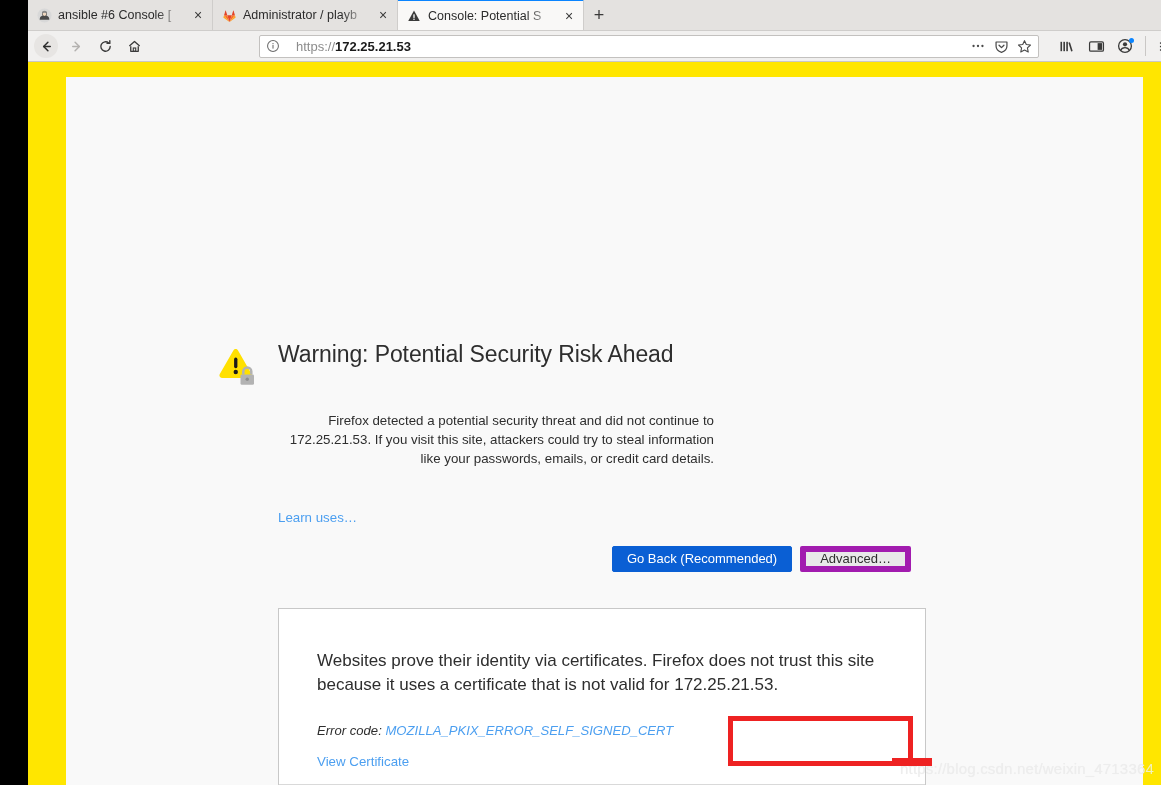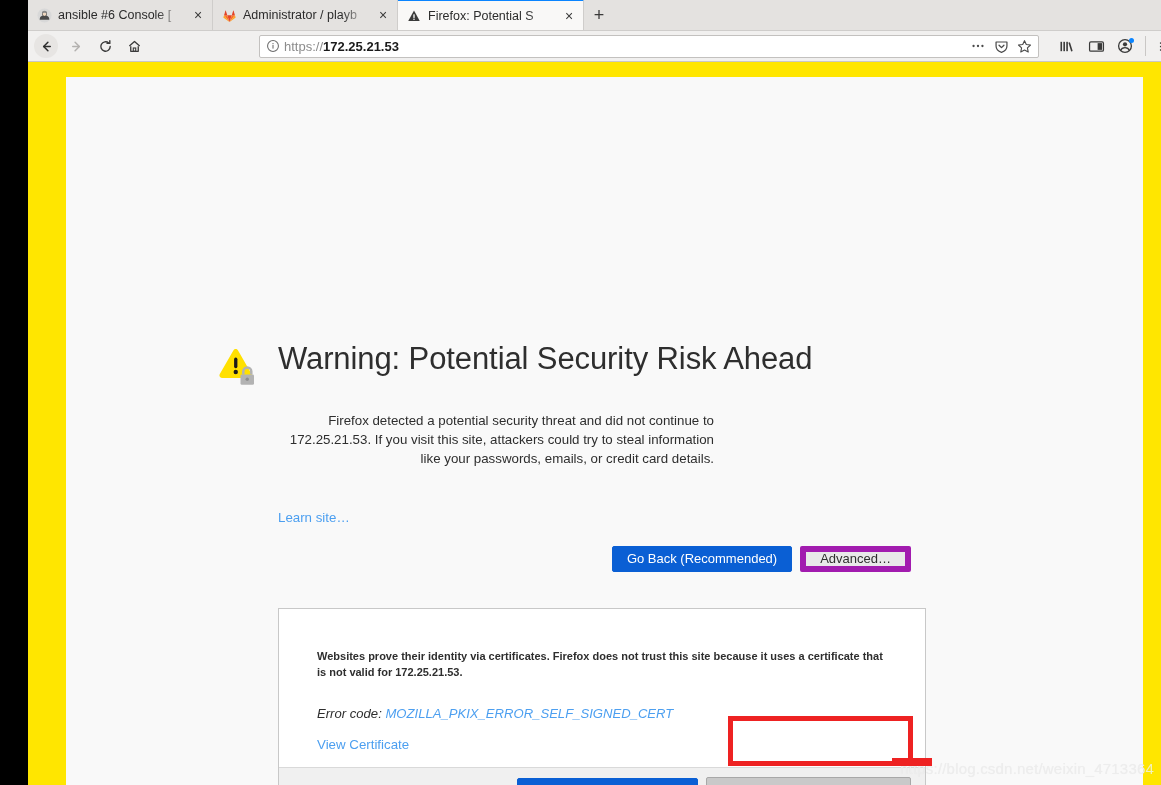--- a/index.html
+++ b/index.html
@@ -133,21 +133,21 @@
   .urlbar {
     flex: 1 1 auto;
     height: 23px;
     margin: 0 6px 0 110px;
     background: #ffffff;
     border: 1px solid #c3c1bf;
     border-radius: 2px;
     display: flex;
     align-items: center;
     padding: 0 6px;
-    gap: 4px;
+    gap: 16px;
   }
   .url-info {
     width: 14px; height: 14px;
     flex: 0 0 14px;
     color: #6b6b6b;
   }
   .url-text {
     flex: 1 1 auto;
     font-size: 13px;
     color: #8c8c8c;
@@ -192,21 +192,21 @@
     width: 100%;
   }
   .err-head {
     display: flex;
     align-items: flex-start;
     gap: 18px;
     padding: 265px 0 0 150px;
   }
   .warn-icon { flex: 0 0 44px; margin-top: 4px; }
   .err-title {
-    font-size: 31px;
+    font-size: 23px;
     font-weight: 400;
     color: #2e2e2e;
     line-height: 1.1;
     letter-spacing: -0.1px;
   }
   .err-body {
     padding-left: 212px;
     max-width: 648px;
     margin-top: 18px;
   }
@@ -258,25 +258,24 @@
   
   .panel {
     position: absolute;
     left: 212px; top: 531px;
     width: 648px;
     background: #ffffff;
     border: 1px solid #c8c8c8;
   }
   .panel-body { padding: 40px 38px 14px 38px; }
   .panel-para {
-    font-size: 11px;
+    font-size: 17px;
     color: #2e2e2e;
     line-height: 1.44;
     margin: 0;
-    font-weight: bold;
   }
   .panel-err {
     font-size: 13.1px;
     color: #2e2e2e;
     margin: 25px 0 0 0;
     font-style: italic;
   }
   .panel-err .code { color: #4c9ff0; }
   .panel-viewcert { display: inline-block; margin-top: 16px; }
   .panel-footer {
@@ -380,21 +379,21 @@
       </div>
 
       <div class="tab active">
         <span class="tab-favicon">
           <svg width="14" height="14" viewBox="0 0 16 16" aria-hidden="true">
             <path d="M8 1.6l6.6 12H1.4L8 1.6z" fill="#3a3a3a"></path>
             <rect x="7.25" y="6.1" width="1.5" height="4.1" fill="#ffffff"></rect>
             <rect x="7.25" y="11" width="1.5" height="1.5" fill="#ffffff"></rect>
           </svg>
         </span>
-        <span class="tab-label">Firefox: Potential S</span>
+        <span class="tab-label">Console: Potential S</span>
         <span class="tab-close">×</span>
       </div>
 
       <div class="newtab">+</div>
     </div>
 
     <div class="navbar">
       <div class="navbtn back">
         <svg width="15" height="15" viewBox="0 0 16 16" aria-hidden="true">
           <path d="M9.5 3.5L5 8l4.5 4.5" fill="none" stroke="#2e2e2e" stroke-width="1.6" stroke-linecap="round" stroke-linejoin="round"></path>
@@ -500,21 +499,21 @@
                 <rect x="24.5" y="28.4" width="13.5" height="10.4" rx="1.4" fill="#b3b3b3"></rect>
                 <path d="M27.3 28.6v-3.1a4 4 0 0 1 8 0v3.1" fill="none" stroke="#b3b3b3" stroke-width="2.5"></path>
                 <circle cx="31.25" cy="33.2" r="1.7" fill="#8f8f8f"></circle>
               </svg>
             </span>
             <div class="err-title">Warning: Potential Security Risk Ahead</div>
           </div>
 
           <div class="err-body">
             <p class="err-para">Firefox detected a potential security threat and did not continue to 172.25.21.53. If you visit this site, attackers could try to steal information like your passwords, emails, or credit card details.</p>
-            <a class="link learnmore">Learn site…</a>
+            <a class="link learnmore">Learn uses…</a>
           </div>
 
           <div class="btnrow">
             <button class="btn btn-primary">Go Back (Recommended)</button>
             <button class="btn btn-default">Advanced…</button>
           </div>
         </div>
 
         <div class="panel">
           <div class="panel-body">

